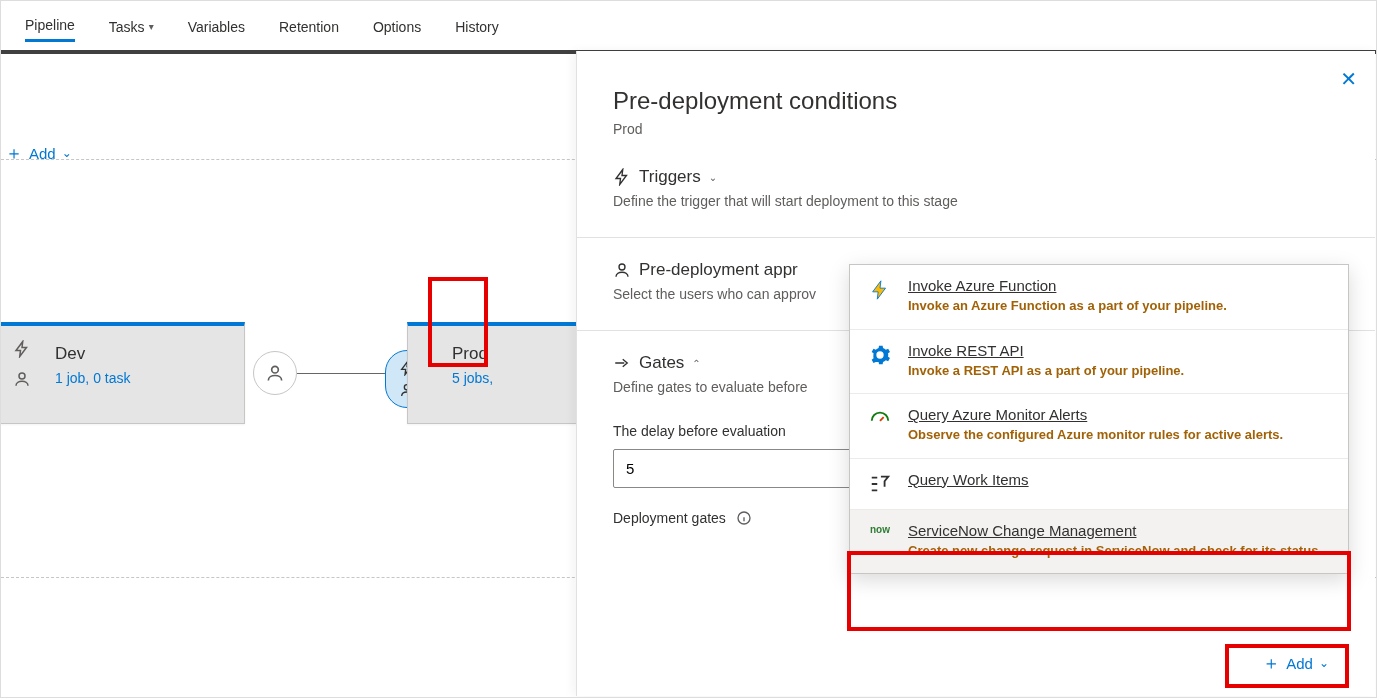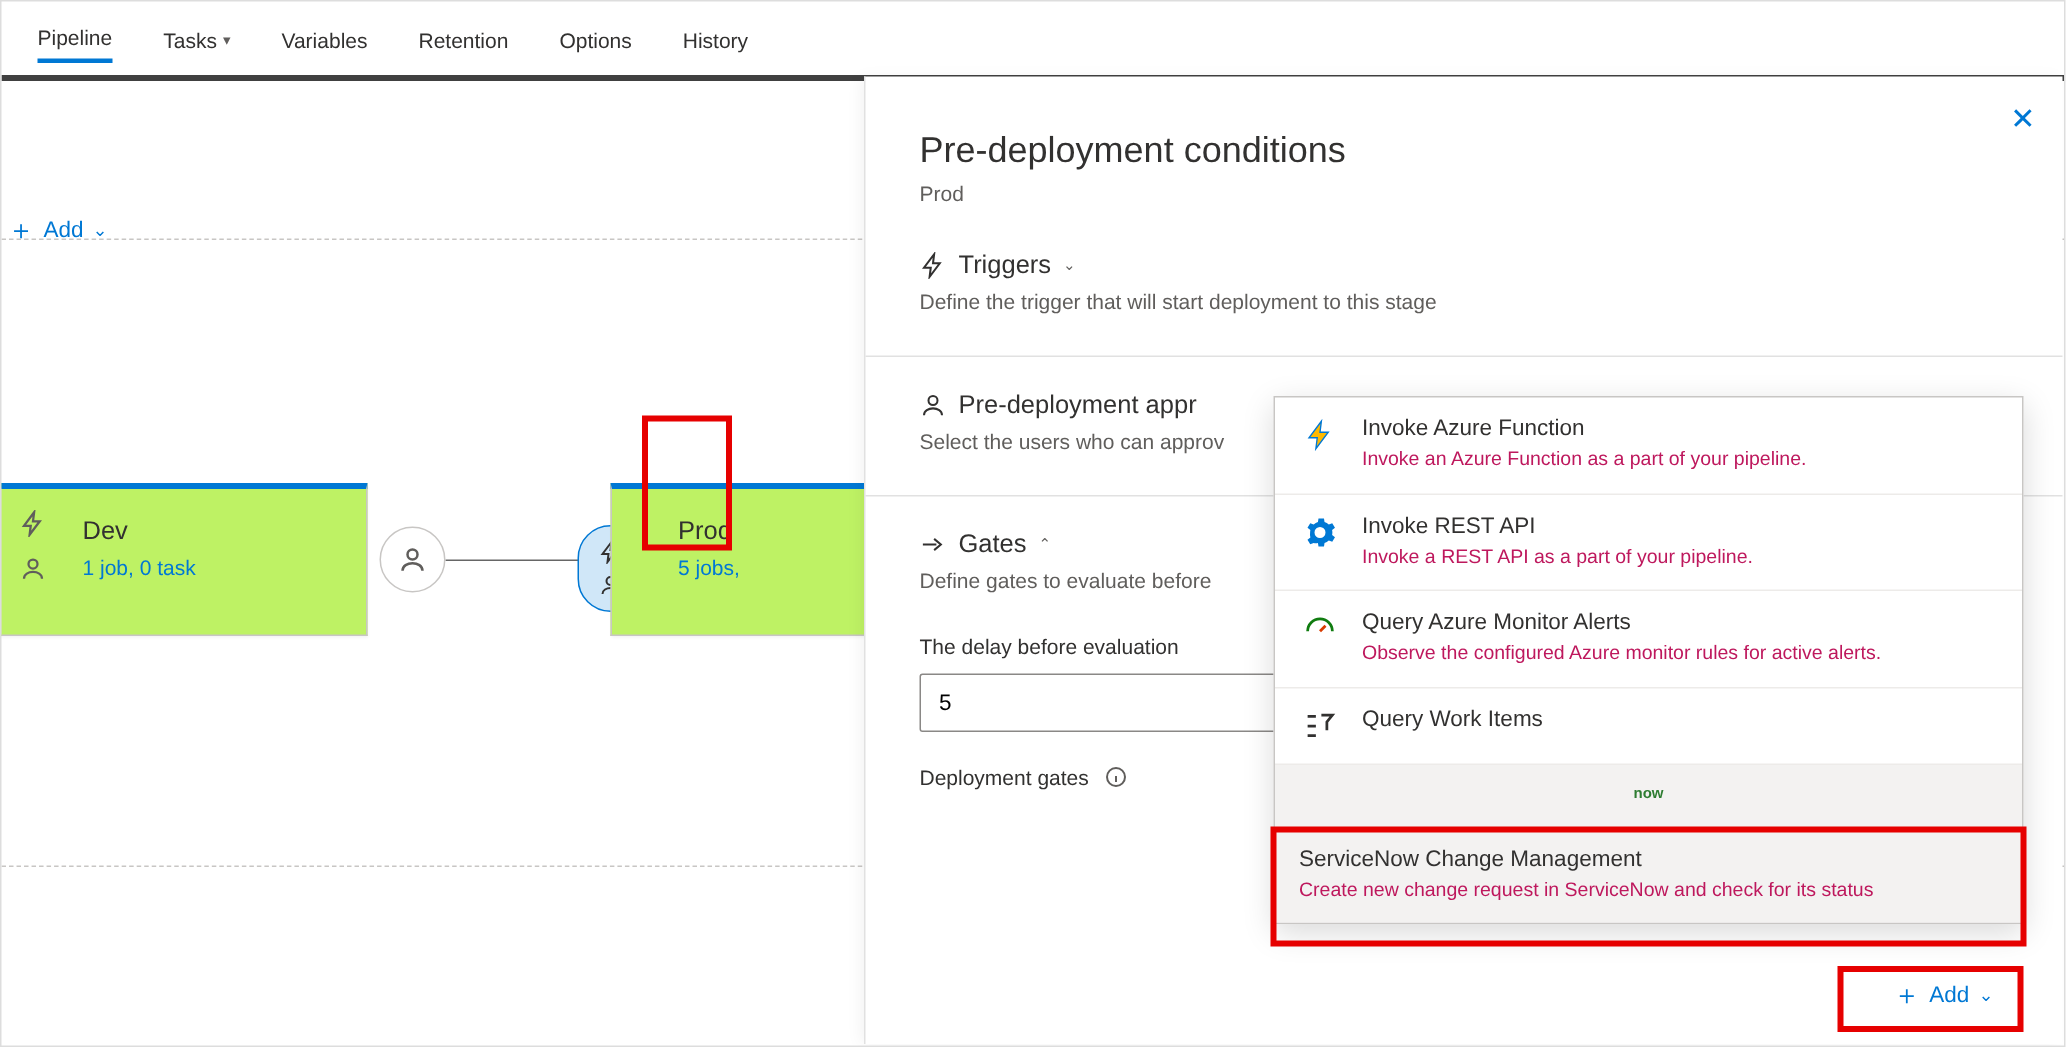--- a/index.html
+++ b/index.html
@@ -70,21 +70,21 @@
   .stages-row {
     position: absolute;
     left: 0;
     top: 268px;
     display: flex;
     align-items: center;
   }
   .stage-card {
     border: 1px solid #c8c6c4;
     border-top: 4px solid #0078d4;
-    background: #bef264;
+    background: #e5e5e5;
     width: 245px;
     height: 102px;
     position: relative;
     padding: 18px 20px 0 54px;
     box-shadow: 0 1px 2px rgba(0,0,0,0.05);
   }
   .stage-card .title { font-size: 17px; color: #323130; margin-bottom: 6px; }
   .stage-card .sub { font-size: 14px; color: #0078d4; cursor: pointer; }
   .stage-icons-left {
     position: absolute;
@@ -211,25 +211,25 @@
     box-shadow: 0 6px 20px rgba(0,0,0,0.15);
     z-index: 10;
   }
   .dd-item {
     display: flex;
     gap: 14px;
     padding: 12px 16px 14px 16px;
     border-bottom: 1px solid #edebe9;
     cursor: pointer;
   }
-  .dd-item:last-child { border-bottom: none; flex-direction: column; }
+  .dd-item:last-child { border-bottom: none; }
   .dd-item.hover { background: #f3f2f1; }
   .dd-icon { flex: 0 0 28px; display:flex; align-items:flex-start; justify-content:center; padding-top:2px;}
-  .dd-text .t { font-size: 15px; margin-bottom: 3px; }
-  .dd-text .d { font-size: 13px; color: #be185d; line-height: 1.35; }
+  .dd-text .t { font-size: 15px; margin-bottom: 3px; text-decoration: underline; }
+  .dd-text .d { font-size: 13px; color: #a16207; line-height: 1.35; font-weight: bold; }
 
   .red-box-dd { position:absolute; left:846px; top:550px; width:504px; height:80px; border:4px solid #e60000; z-index:14; pointer-events:none;}
 
   .dash-bottom2 { position: absolute; left: 0; right: 0; top: 523px; border-top: 1px dashed #c8c6c4;}
 
 </style>
 </head>
 <body>
 
 <div class="topnav">

